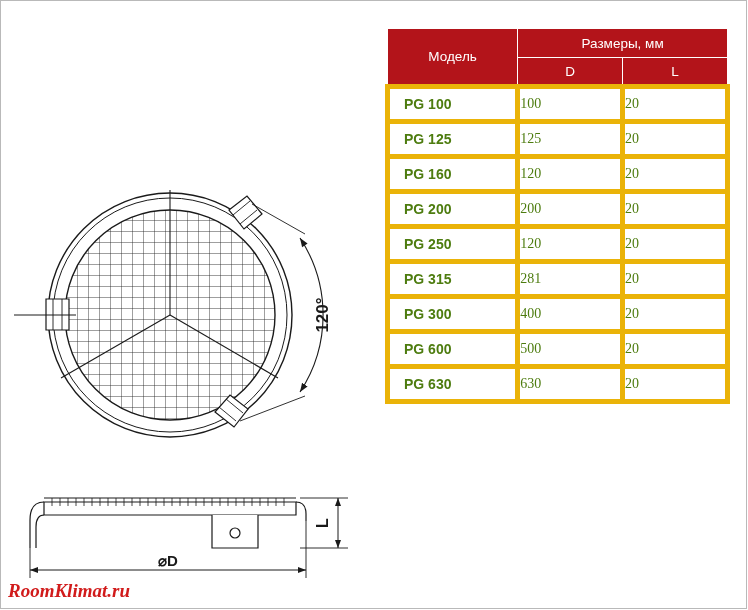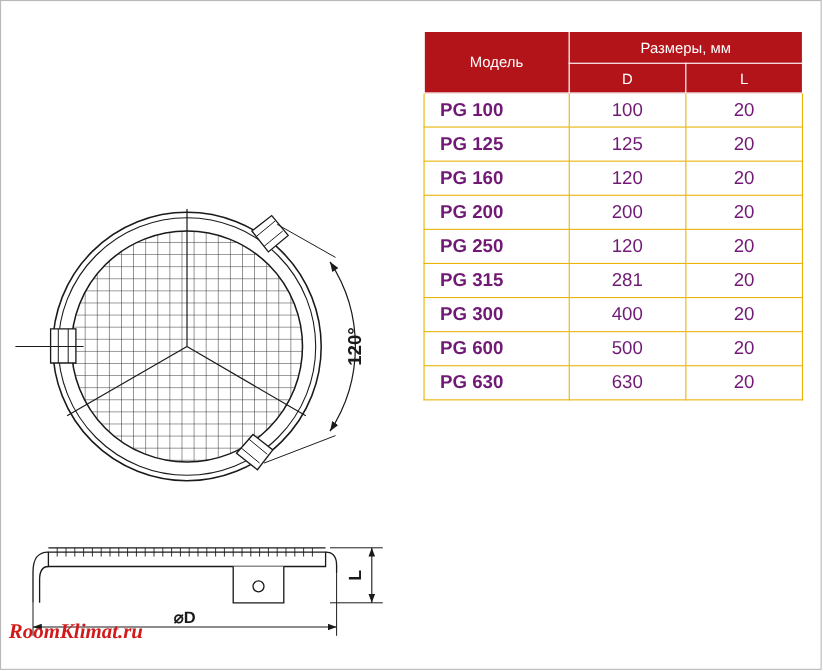--- a/index.html
+++ b/index.html
@@ -36,21 +36,21 @@
     height: 610px;
   }
   #drawing svg {
     display: block;
   }
 
   
   #watermark {
     position: absolute;
     left: 8px;
-    bottom: 24px;
+    bottom: 8px;
     font-family: "Liberation Serif", serif;
     font-style: italic;
     font-weight: bold;
     font-size: 19px;
     color: #d11b1b;
     letter-spacing: 0px;
     white-space: nowrap;
   }
 
   
@@ -76,34 +76,34 @@
     font-weight: normal;
     font-size: 13.5px;
     height: 28px;
     text-align: center;
     vertical-align: middle;
   }
   table.spec thead th.model-head {
     width: 38%;
   }
   table.spec tbody td {
-    border: 1px solid #eab308;
+    border: 5px solid #eab308;
     height: 30px;
-    color: #701a75;
-    font-size: 17px;
+    color: #4d7c0f;
+    font-size: 14px;
     vertical-align: middle;
     background: #ffffff;
   }
   table.spec tbody td.model {
     text-align: left;
     padding-left: 14px;
     font-weight: bold;
   }
   table.spec tbody td.num {
-    text-align: center;
+    font-family: Liberation Serif, serif;
   }
   .sub-head {
     height: 26px !important;
   }
 </style>
 </head>
 <body>
 
 <div id="page">
 

